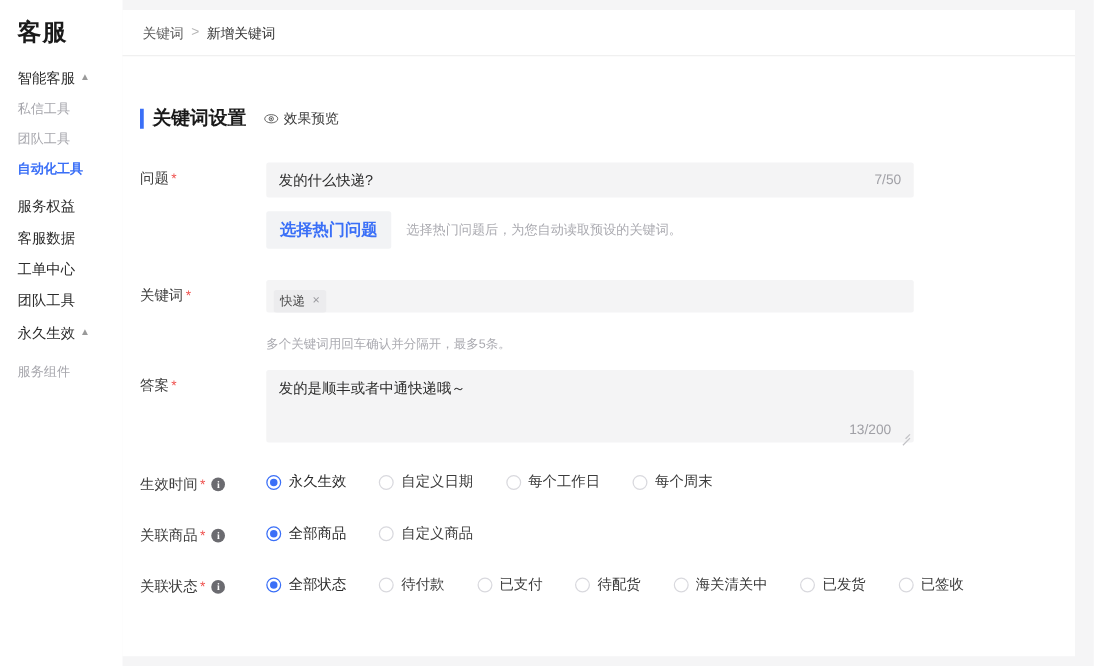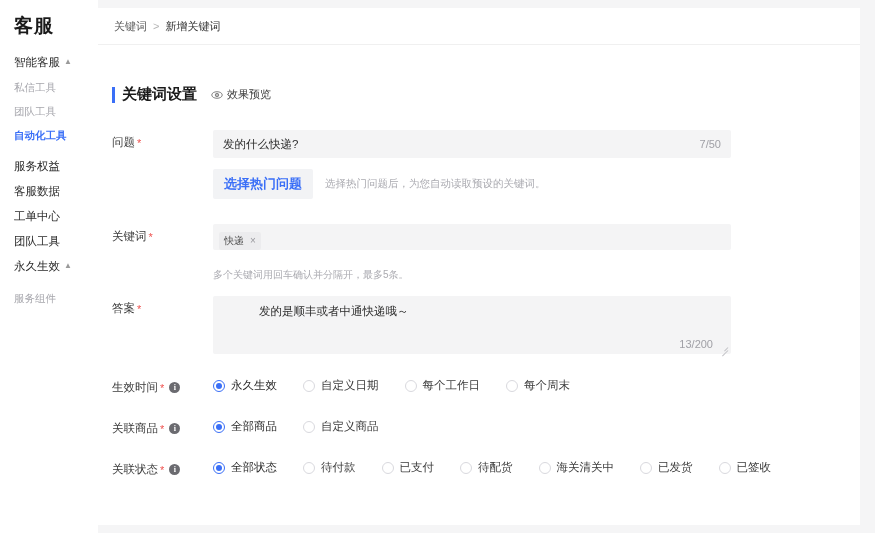--- a/index.html
+++ b/index.html
@@ -257,21 +257,20 @@
     height: 58px;
     background: #f4f4f5;
     border-radius: 2px;
     box-sizing: border-box;
     padding: 7px 10px;
   }
   .textarea-box .val {
     font-size: 11.5px;
     color: #2b2b2b;
     line-height: 16px;
-    margin-left: 36px;
   }
   .textarea-box .counter {
     position: absolute;
     right: 18px;
     bottom: 4px;
   }
   .resize-grip {
     position: absolute;
     right: 3px;
     bottom: 2px;

